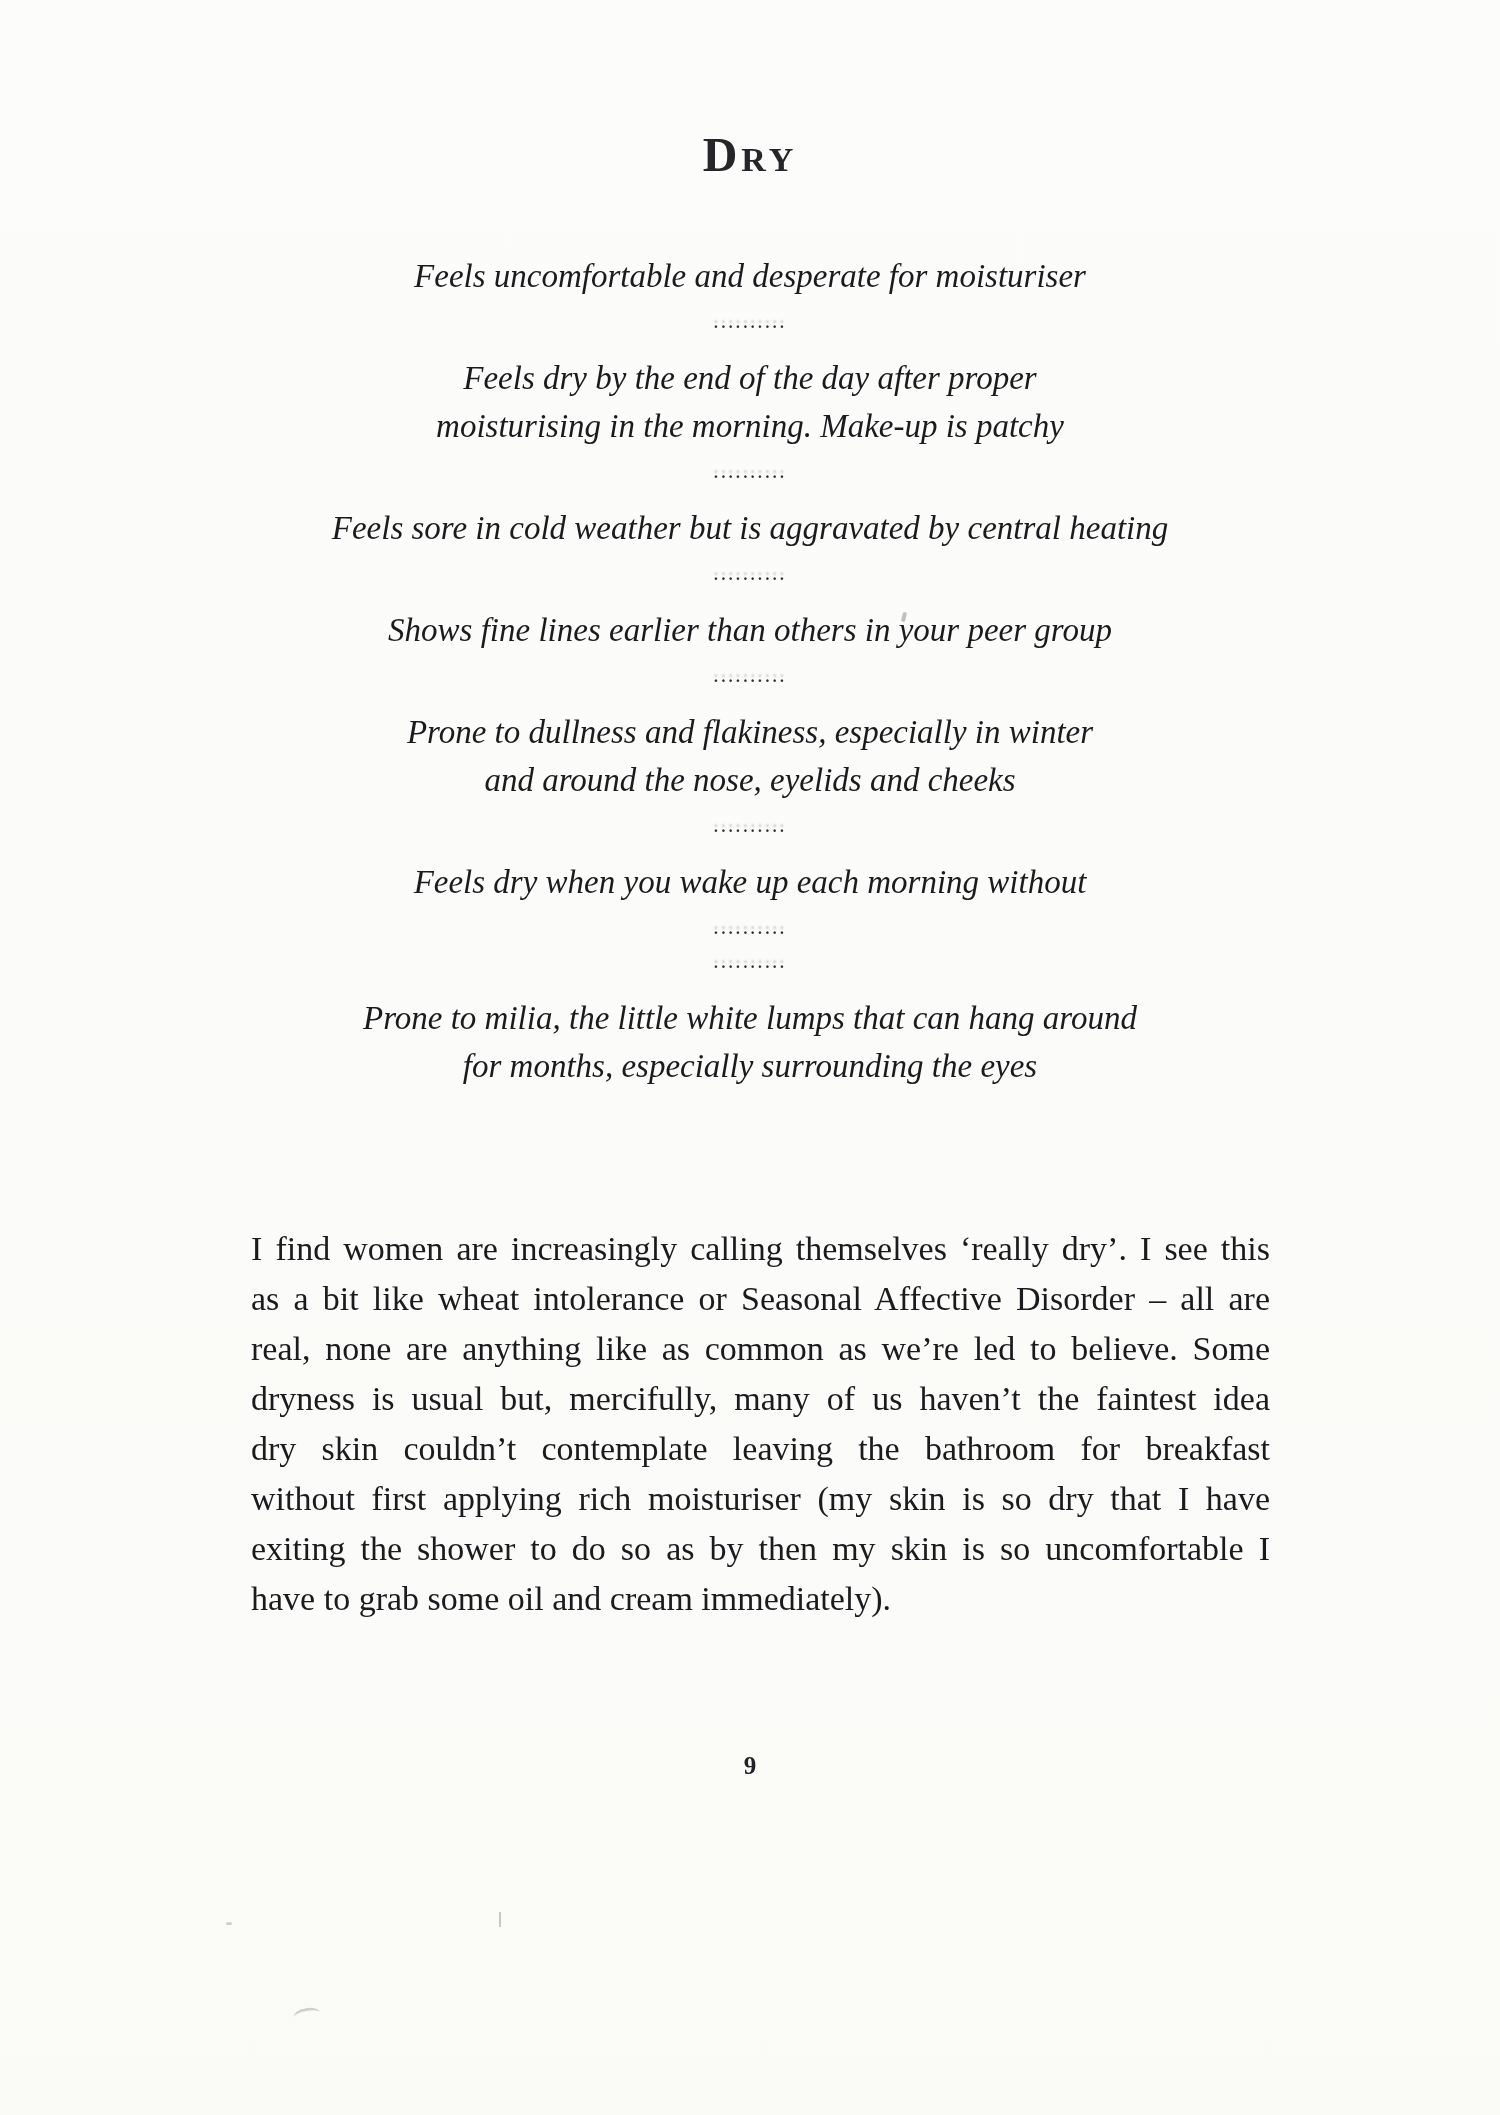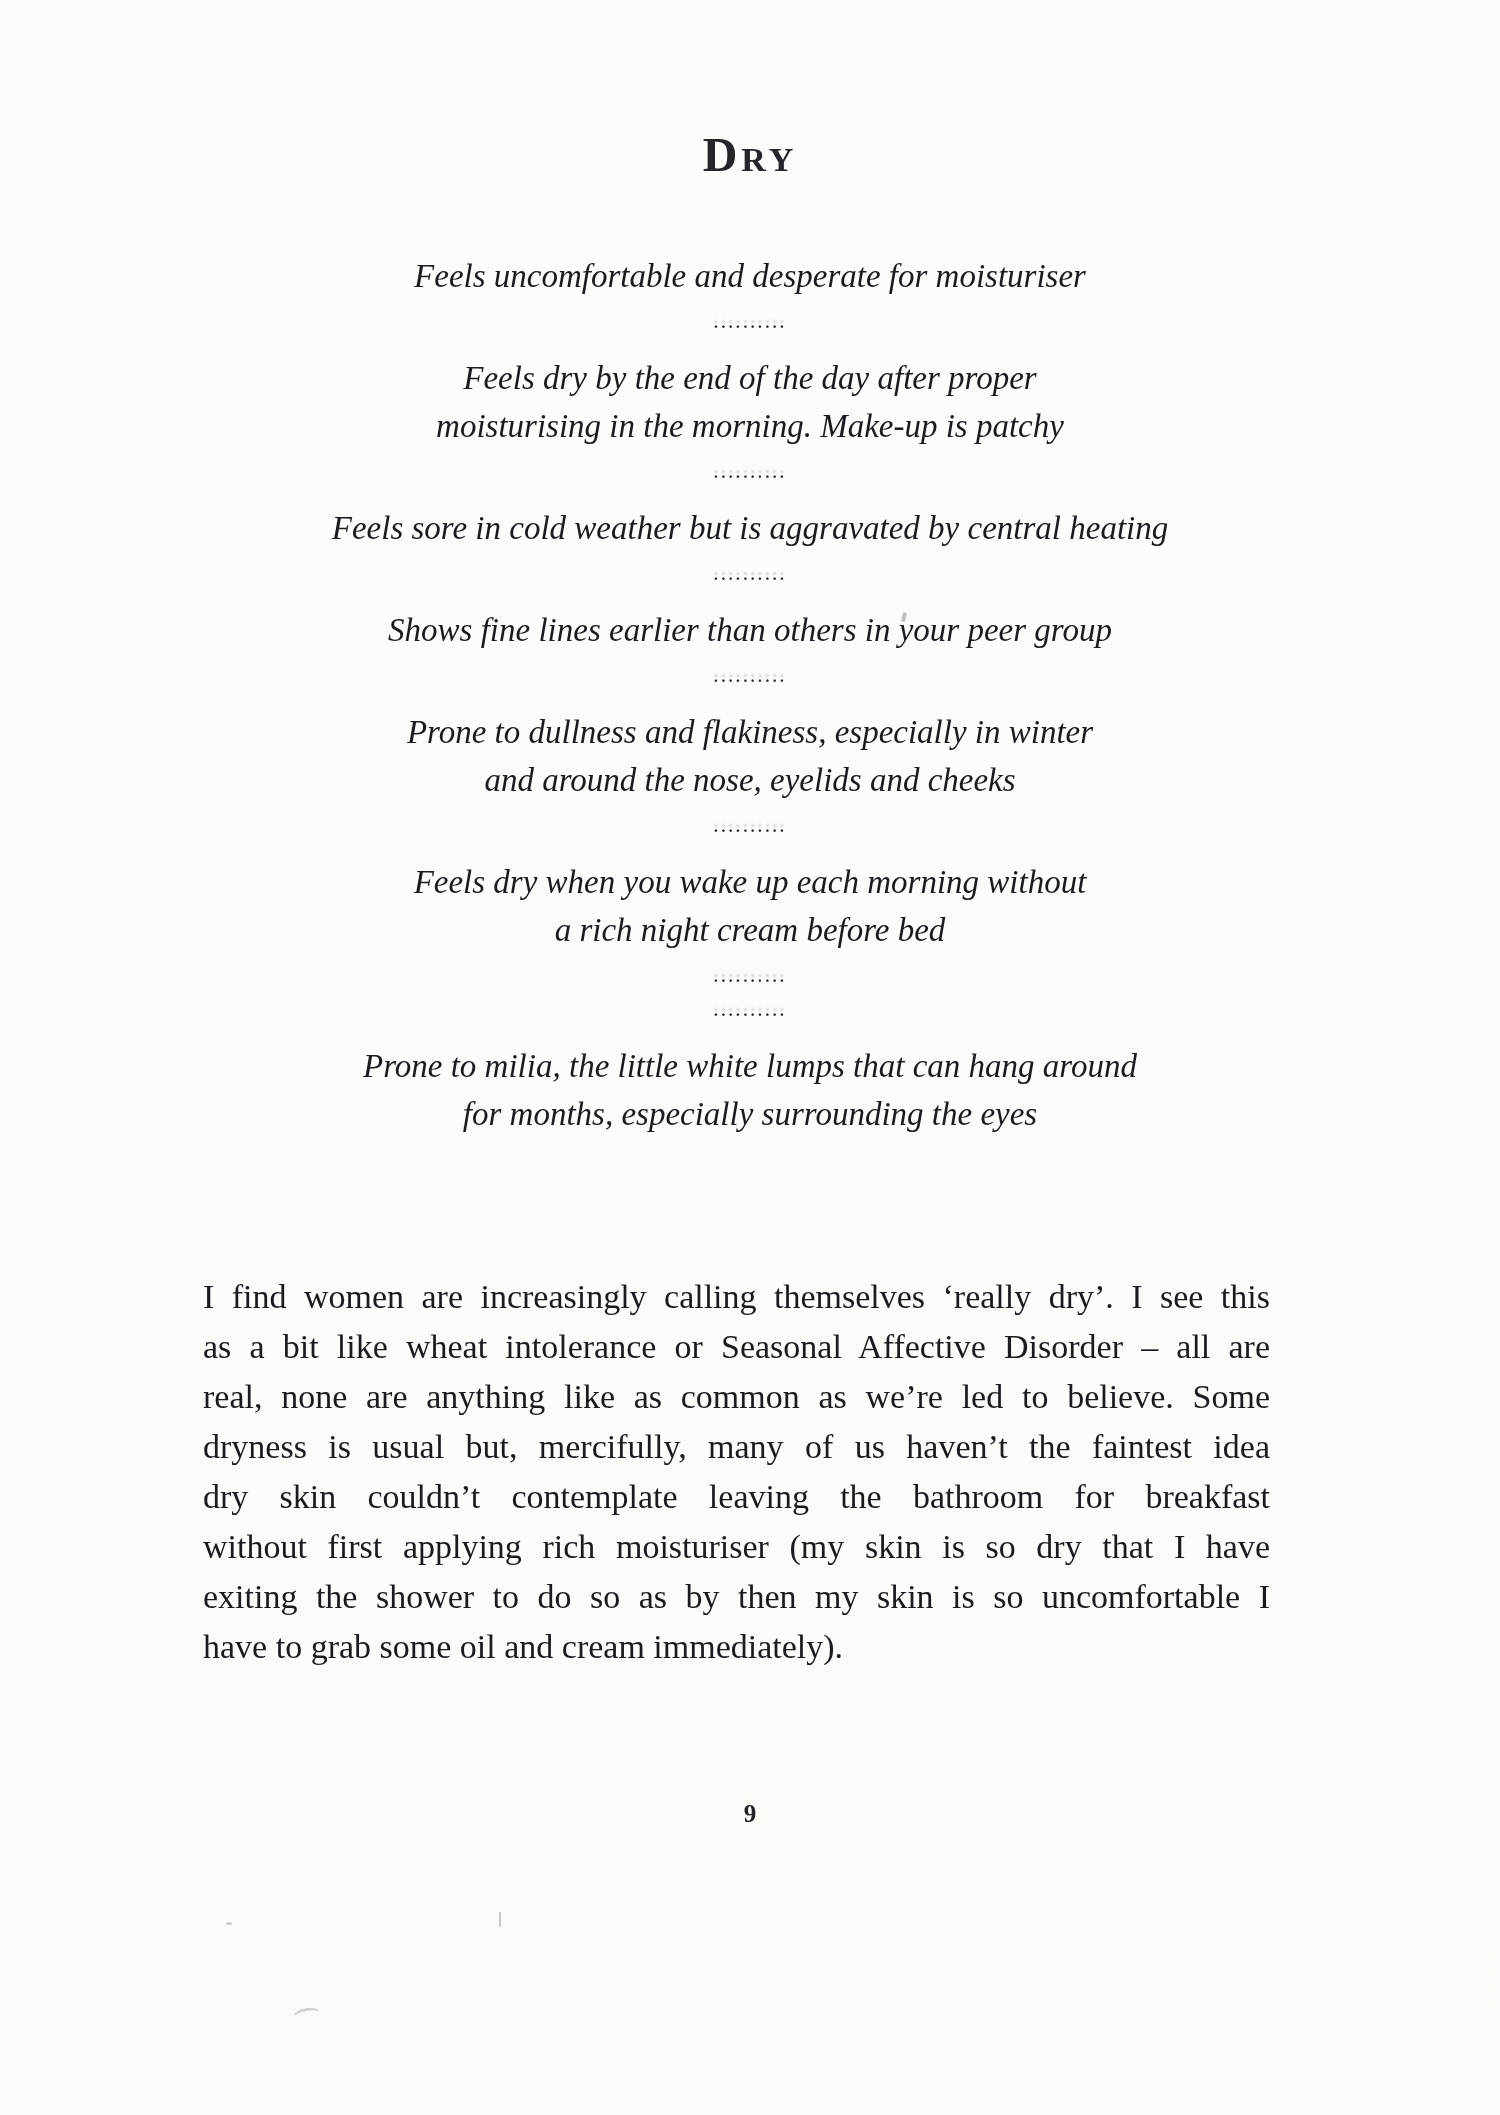--- a/index.html
+++ b/index.html
@@ -54,20 +54,21 @@
   .paragraph {
     margin: 134px 0 0 203px;
     width: 1067px;
     font-size: 34px;
     color: #1b1b1f;
   }
   .pline {
     line-height: 50px;
     text-align: justify;
     text-align-last: justify;
+    margin-left: 48px;
   }
   .pline.last {
     text-align-last: left;
   }
   .page-number {
     margin-top: 126px;
     text-align: center;
     font-size: 25px;
     line-height: 32px;
     font-weight: bold;
@@ -139,21 +140,20 @@
 
     <div class="stmt">
       <div class="stmt-line">Prone to dullness and flakiness, especially in winter</div>
       <div class="stmt-line">and around the nose, eyelids and cheeks</div>
     </div>
 
     <div class="sep">··········</div>
 
     <div class="stmt">
       <div class="stmt-line">Feels dry when you wake up each morning without</div>
-      <div class="stmt-line">a rich night cream before bed</div>
     </div>
 
     <div class="sep">··········</div>
 
 
     <div class="sep">··········</div>
 
     <div class="stmt">
       <div class="stmt-line">Prone to milia, the little white lumps that can hang around</div>
       <div class="stmt-line">for months, especially surrounding the eyes</div>

